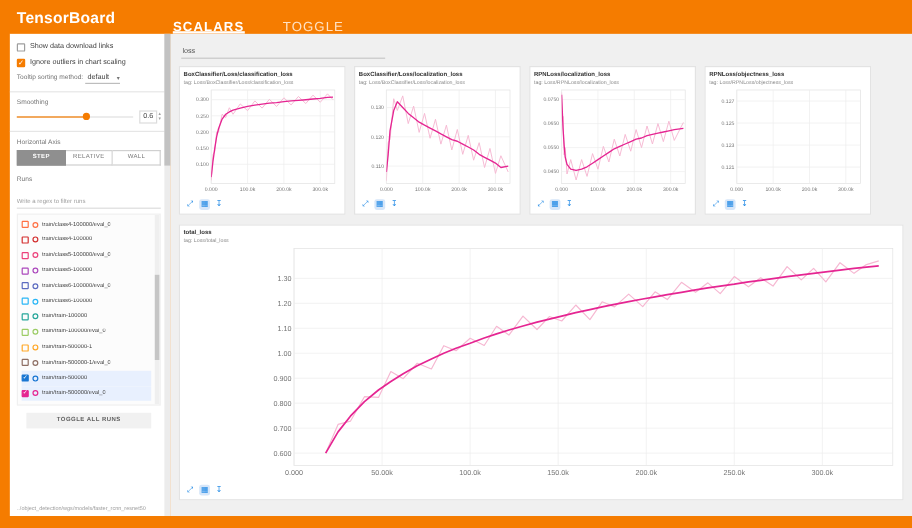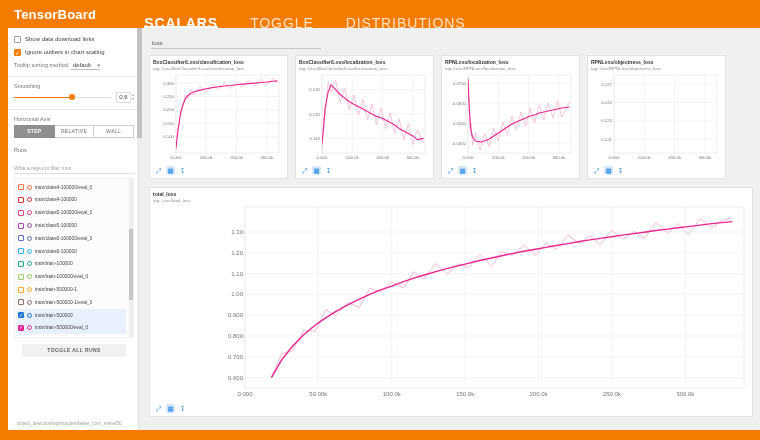--- a/index.html
+++ b/index.html
@@ -2,21 +2,21 @@
 <html><head>
 <meta charset="utf-8">
 <style>
   *{box-sizing:border-box;margin:0;padding:0}
   html,body{width:760px;height:440px;overflow:hidden}
   body{font-family:"Liberation Sans",sans-serif;background:#f57c00;position:relative}
   
   .header{position:absolute;top:0;left:0;right:0;height:28px;background:#f57c00;display:flex;align-items:center;z-index:6}
   .logo{color:#fff;font-size:13px;font-weight:bold;margin-left:14px;letter-spacing:.2px}
   .nav{display:flex;margin-left:48px;gap:32px;height:100%;align-items:stretch}
-  .tab{color:#ffe2c4;font-size:14px;letter-spacing:.9px;display:flex;align-items:center;border-bottom:2px solid transparent;padding-top:20px;cursor:pointer}
+  .tab{color:#ffe2c4;font-size:11px;letter-spacing:.9px;display:flex;align-items:center;border-bottom:2px solid transparent;padding-top:20px;cursor:pointer}
   .tab.active{color:#fff;font-weight:bold;border-bottom-color:#fff}
   
   .left-strip{position:absolute;left:0;top:28px;width:8px;bottom:0;background:#f57c00;z-index:5}
   .bottom-strip{position:absolute;left:0;right:0;bottom:0;height:10px;background:#f57c00;z-index:5}
   
   .sidebar{position:absolute;left:8px;top:28px;bottom:10px;width:134px;background:#fff;padding:7px 8px 4px 6px;color:#424242;z-index:4}
   .sidebar-scrollbar{position:absolute;right:0;top:0;bottom:0;width:5px;background:#ececec}
   .sidebar-scrollbar .sb-thumb{position:absolute;top:0;width:100%;height:110px;background:#c2c2c2}
   .cb-row{display:flex;align-items:flex-start;gap:4px;margin-bottom:5px;cursor:pointer}
   .cb{width:7px;height:7px;border:1px solid #9e9e9e;border-radius:1px;display:inline-flex;align-items:center;justify-content:center;font-size:6px;line-height:6px;color:#fff;flex:0 0 auto;margin-top:1px}
@@ -67,21 +67,20 @@
   .cicon.active{background:#d6e6f9}
 </style>
 </head>
 <body>
 
 <div class="header">
   <div class="logo">TensorBoard</div>
   <div class="nav">
     <div class="tab active">SCALARS</div>
     <div class="tab">TOGGLE</div>
-    <div class="tab">DISTRIBUTIONS</div>
   </div>
 </div>
 
 <div class="left-strip"></div>
 <div class="bottom-strip"></div>
 
 <div class="sidebar">
   <label class="cb-row">
     <span class="cb"></span>
     <span class="cb-label">Show data download links</span>

